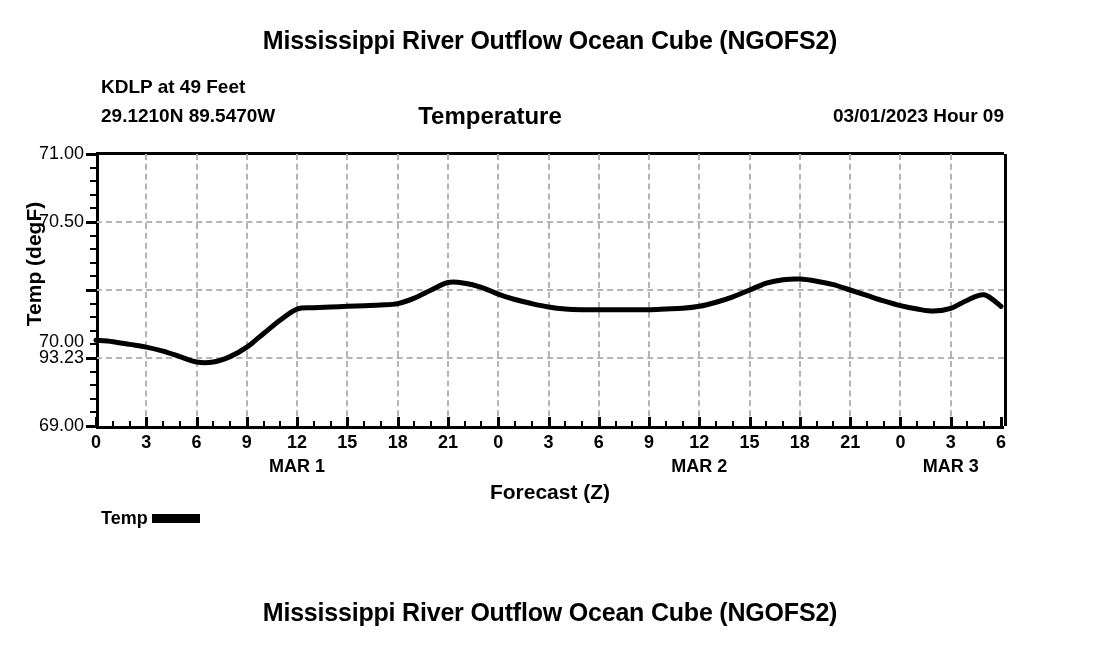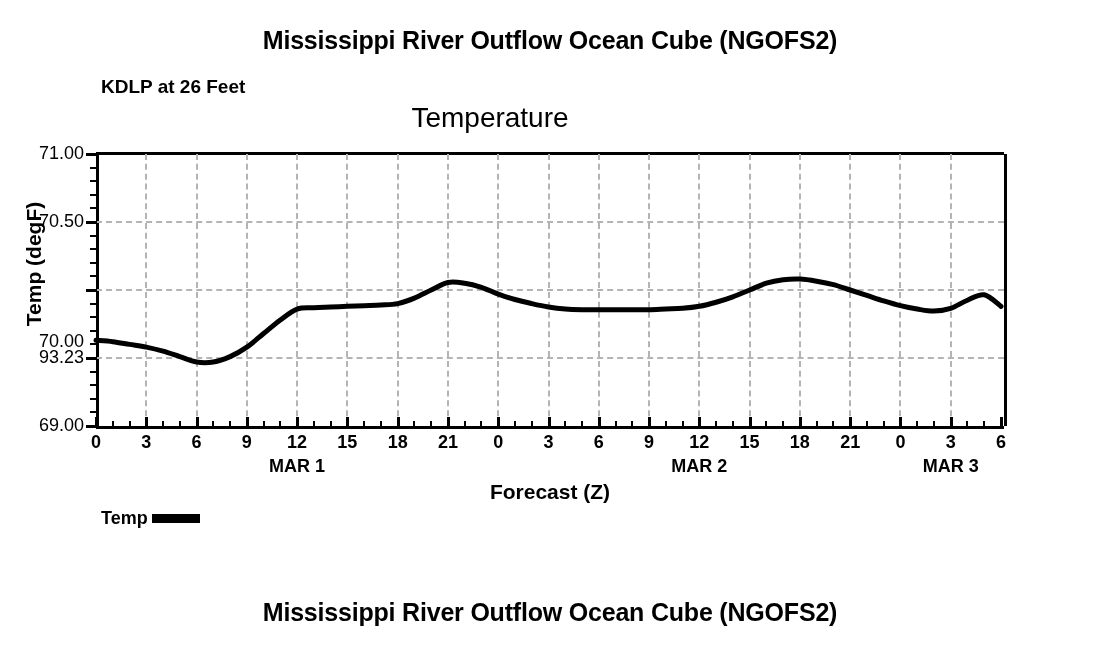--- a/index.html
+++ b/index.html
@@ -55,22 +55,22 @@
     font-size: 19px;
     font-weight: bold;
     white-space: nowrap;
   }
   .param-title {
     position: absolute;
     left: 0;
     top: 102px;
     width: 980px;
     text-align: center;
-    font-size: 28px;
-    font-weight: normal;
+    font-size: 24px;
+    font-weight: bold;
   }
   .run-time {
     position: absolute;
     right: 96px;
     top: 105px;
     font-size: 19px;
     font-weight: bold;
     white-space: nowrap;
   }
   
@@ -209,22 +209,24 @@
     overflow: visible;
   }
 </style>
 </head>
 <body>
 
 <div class="page">
 
   <div class="main-title">Mississippi River Outflow Ocean Cube (NGOFS2)</div>
 
-  <div class="station-line1">KDLP at 26 Feet</div>
+  <div class="station-line1">KDLP at 49 Feet</div>
+  <div class="station-line2">29.1210N  89.5470W</div>
   <div class="param-title">Temperature</div>
+  <div class="run-time">03/01/2023 Hour 09</div>
 
   <div class="axis-top"></div>
   <div class="axis-bottom"></div>
 
   <div class="plot-area"></div>
 
   <div id="grid-layer">
       <div class="grid-h" style="top: 357px;"></div>
       <div class="grid-h" style="top: 289px;"></div>
       <div class="grid-h" style="top: 221px;"></div>

